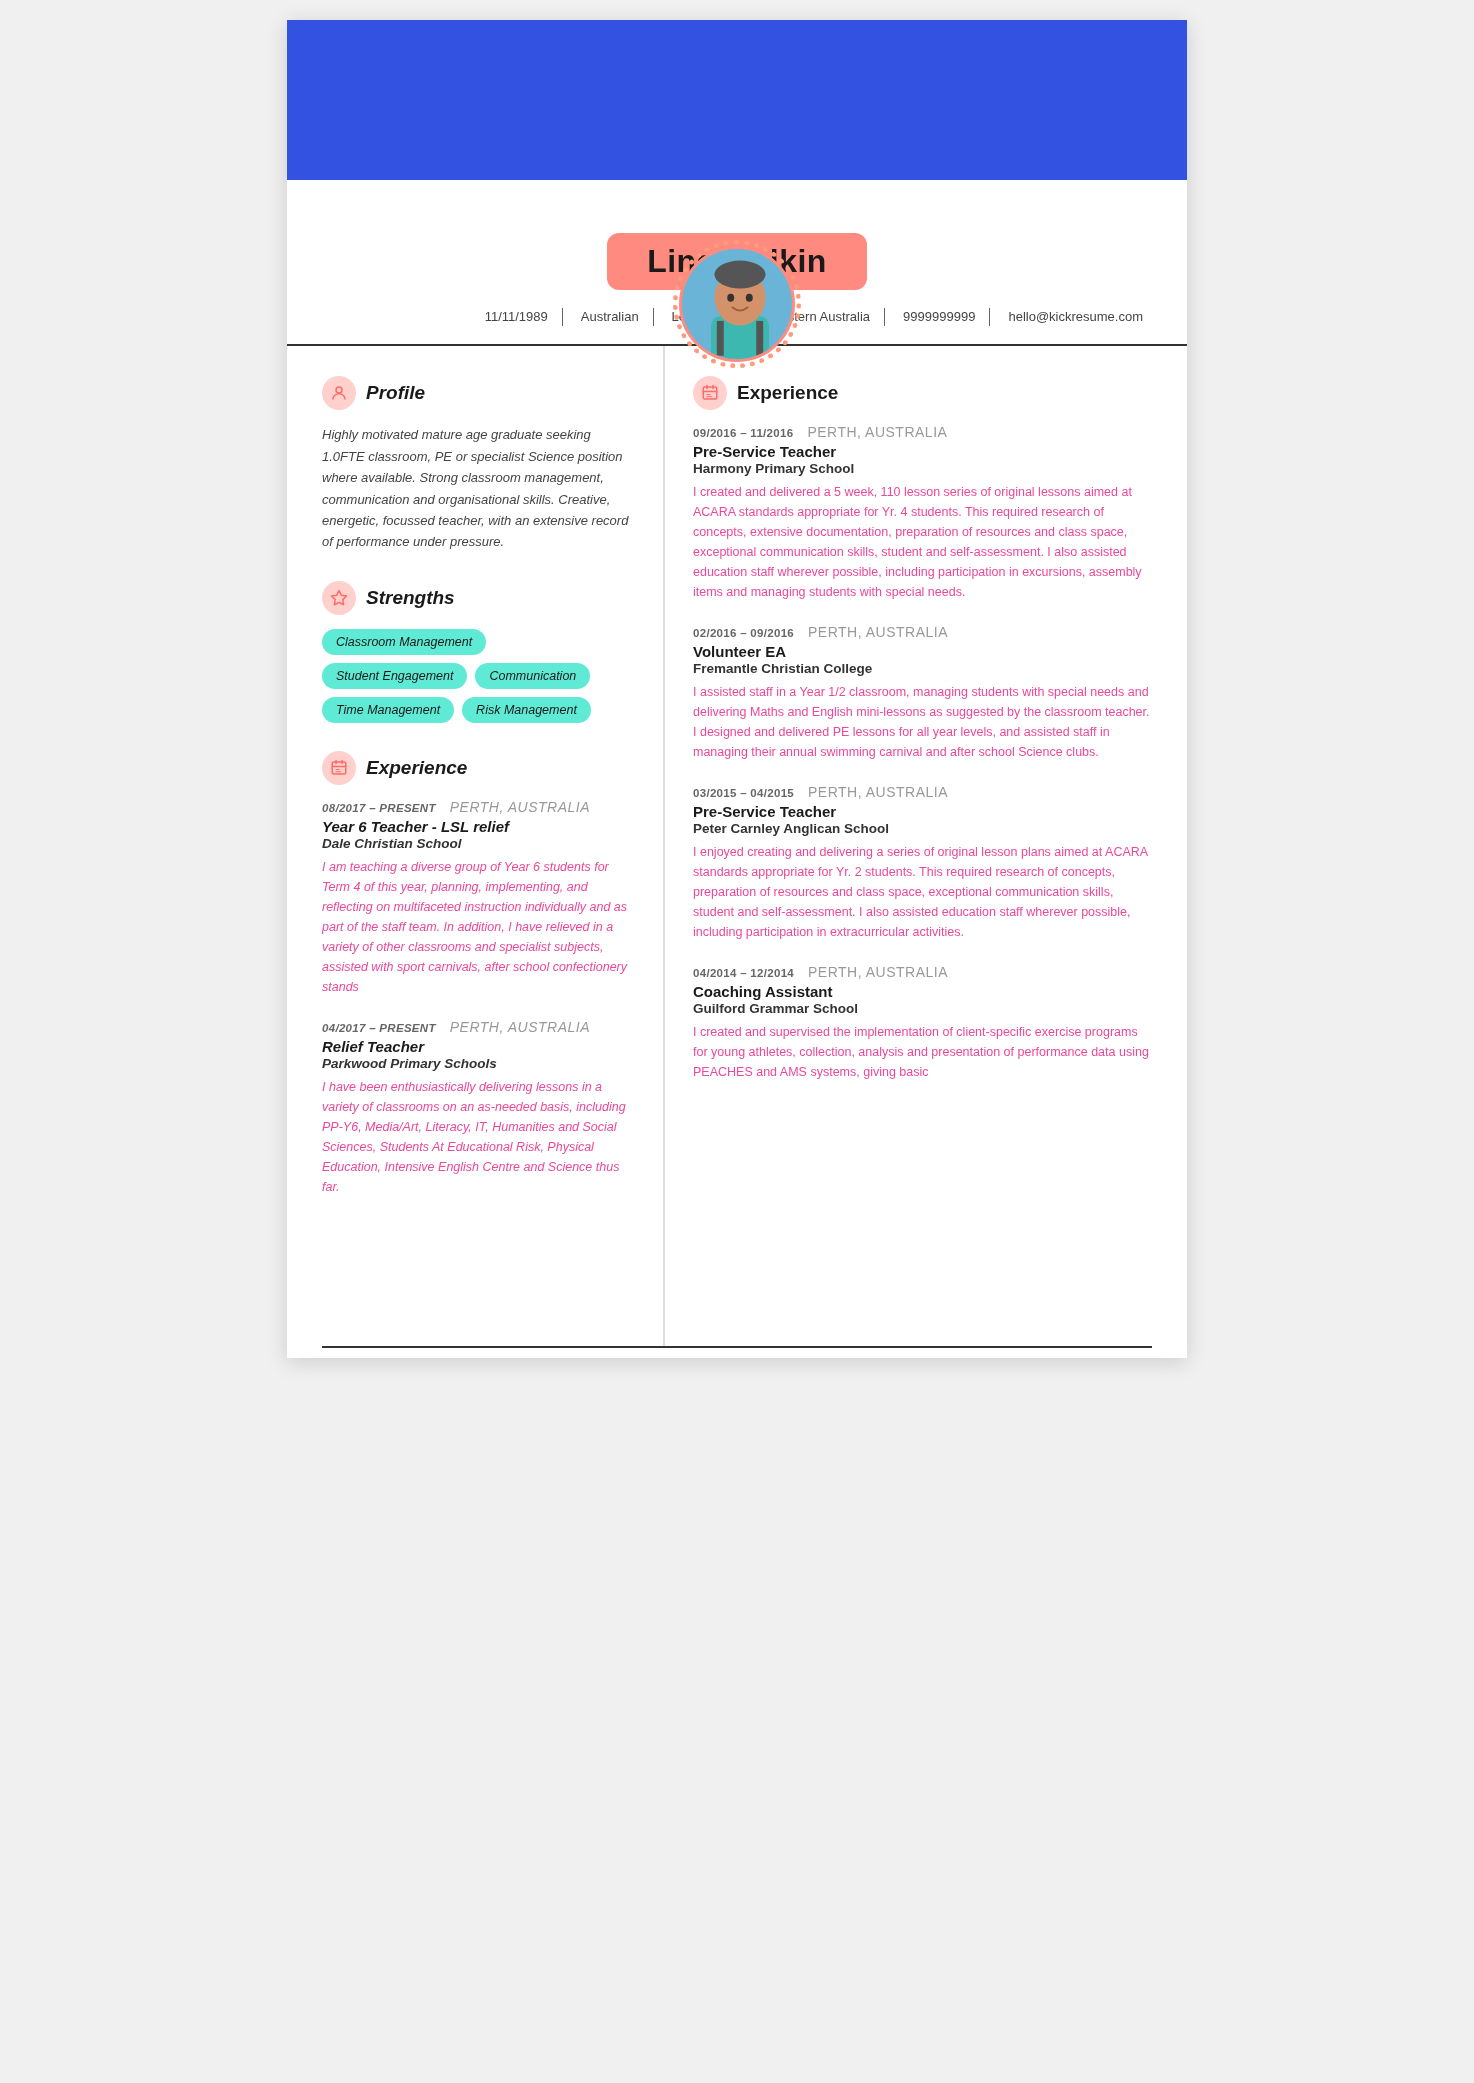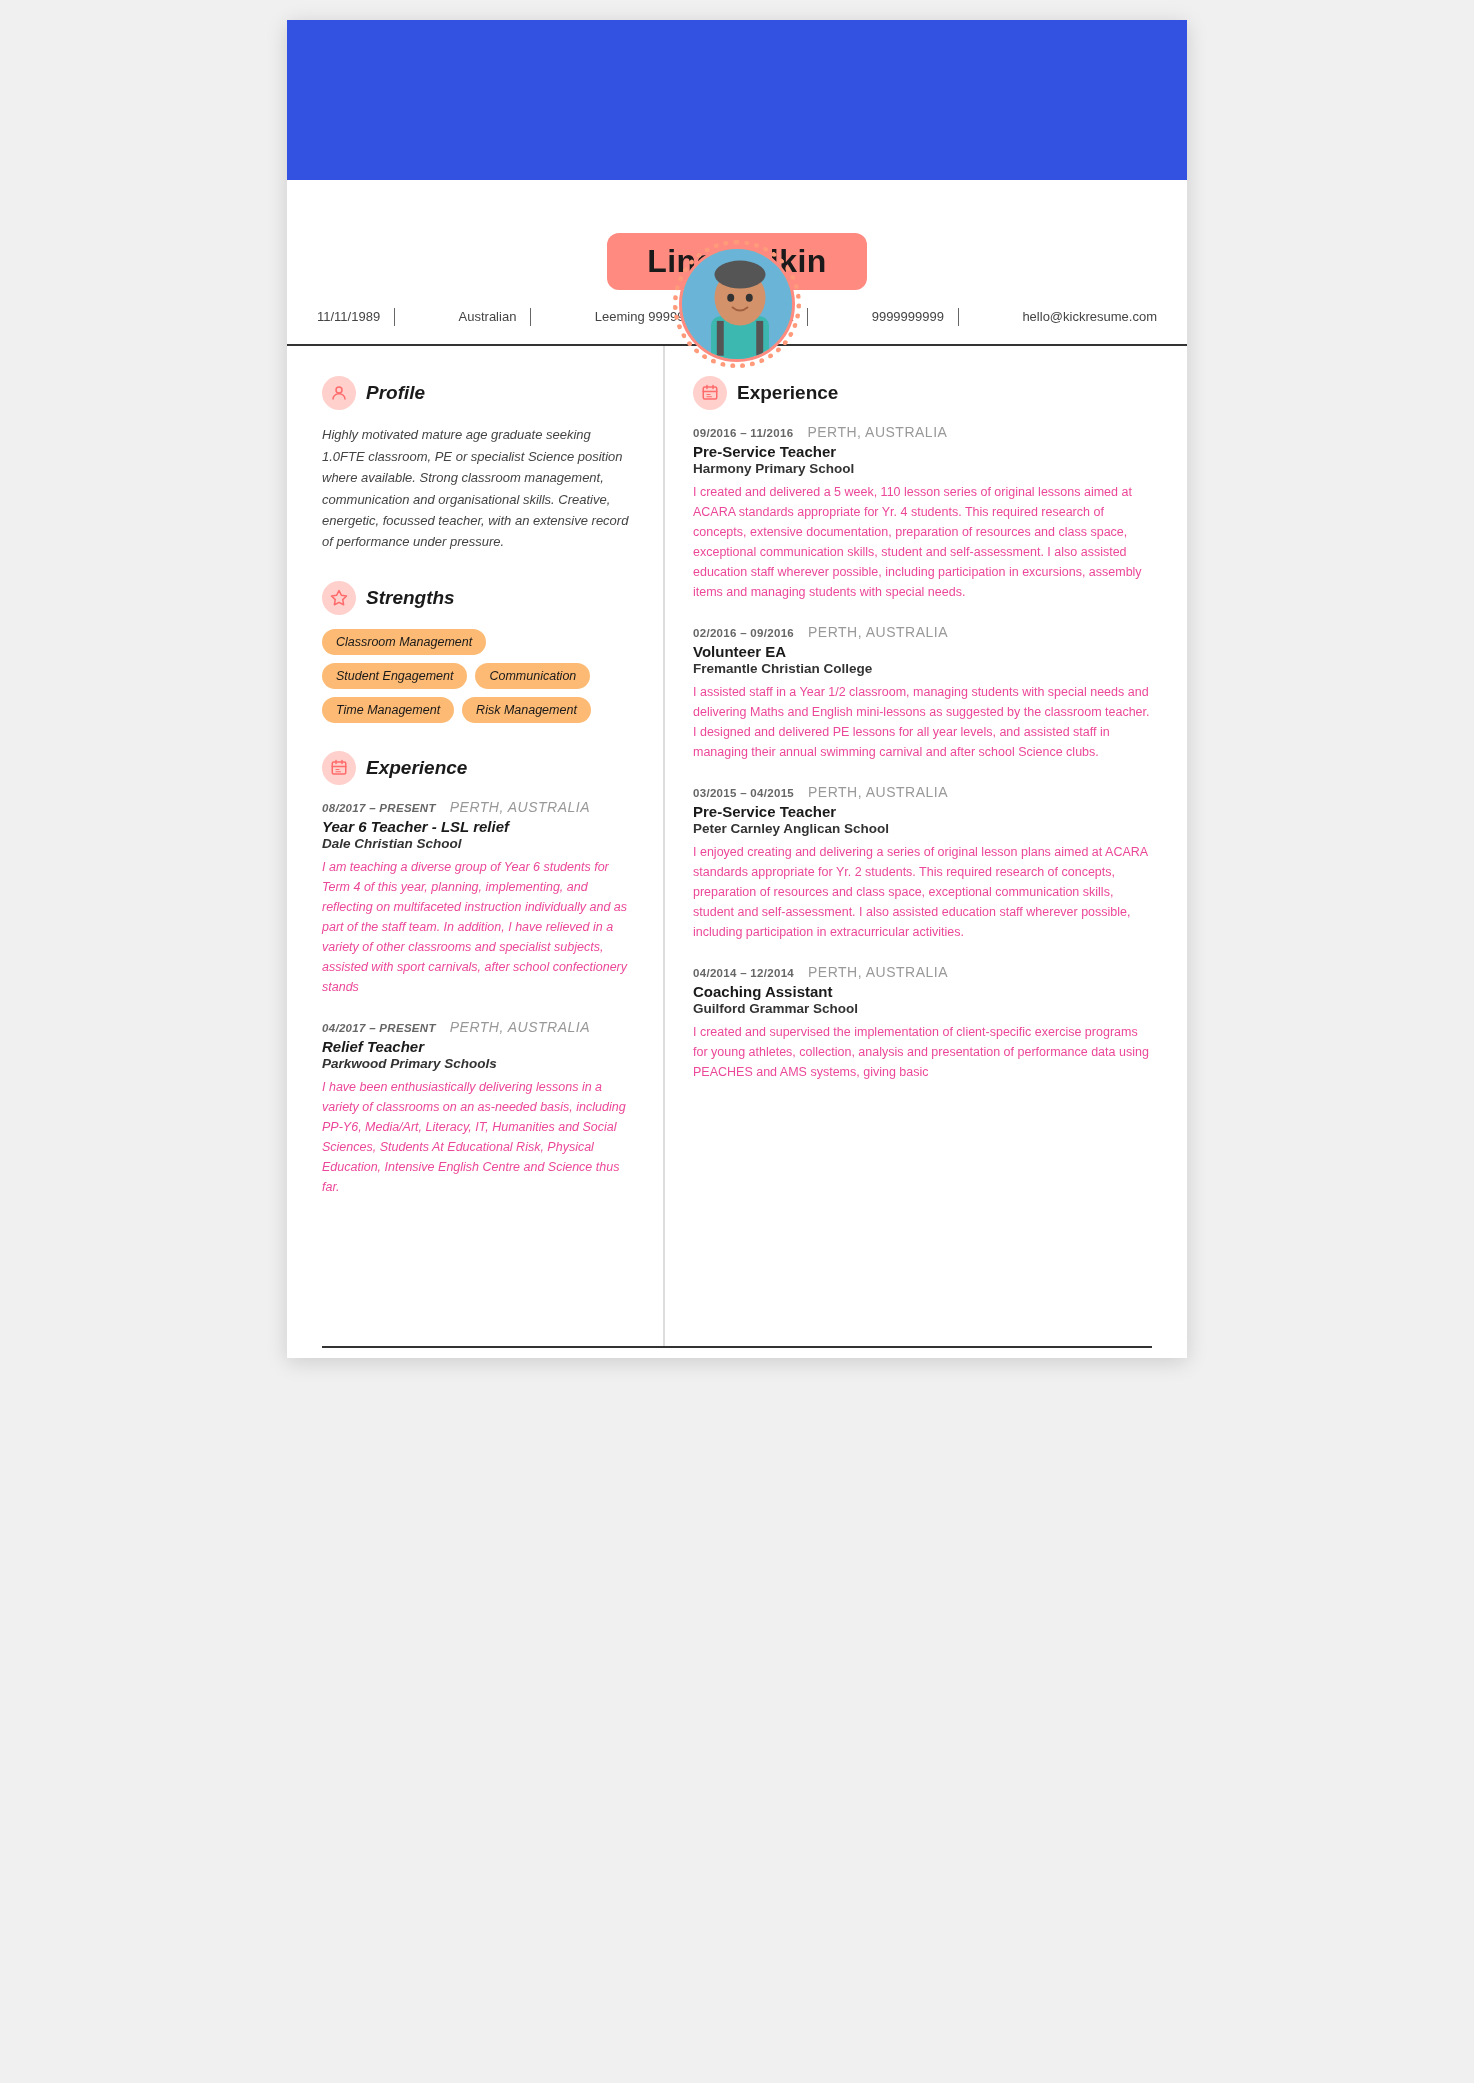--- a/index.html
+++ b/index.html
@@ -49,24 +49,24 @@
       height: 110px;
       display: flex;
       align-items: flex-end;
       justify-content: center;
       padding-bottom: 0;
       position: relative;
     }
     
     .contact-bar {
       display: flex;
-      justify-content: space-between;
+      justify-content: flex-end;
       align-items: center;
       gap: 4px;
-      padding: 18px 16px;
+      padding: 18px 30px;
       font-size: 13px;
       color: #444;
       border-bottom: 2px solid #333;
       flex-wrap: wrap;
     }
     .contact-item {
       padding: 0 14px;
       border-right: 1px solid #666;
       line-height: 1.4;
     }
@@ -119,21 +119,21 @@
       color: #444;
       line-height: 1.65;
     }
     
     .badges-container {
       display: flex;
       flex-wrap: wrap;
       gap: 8px;
     }
     .badge {
-      background: #fdba74;
+      background: #5eead4;
       border-radius: 20px;
       padding: 6px 14px;
       font-size: 12.5px;
       color: #1a1a1a;
       font-weight: 500;
     }
     
     .exp-entry {
       margin-bottom: 22px;
     }

